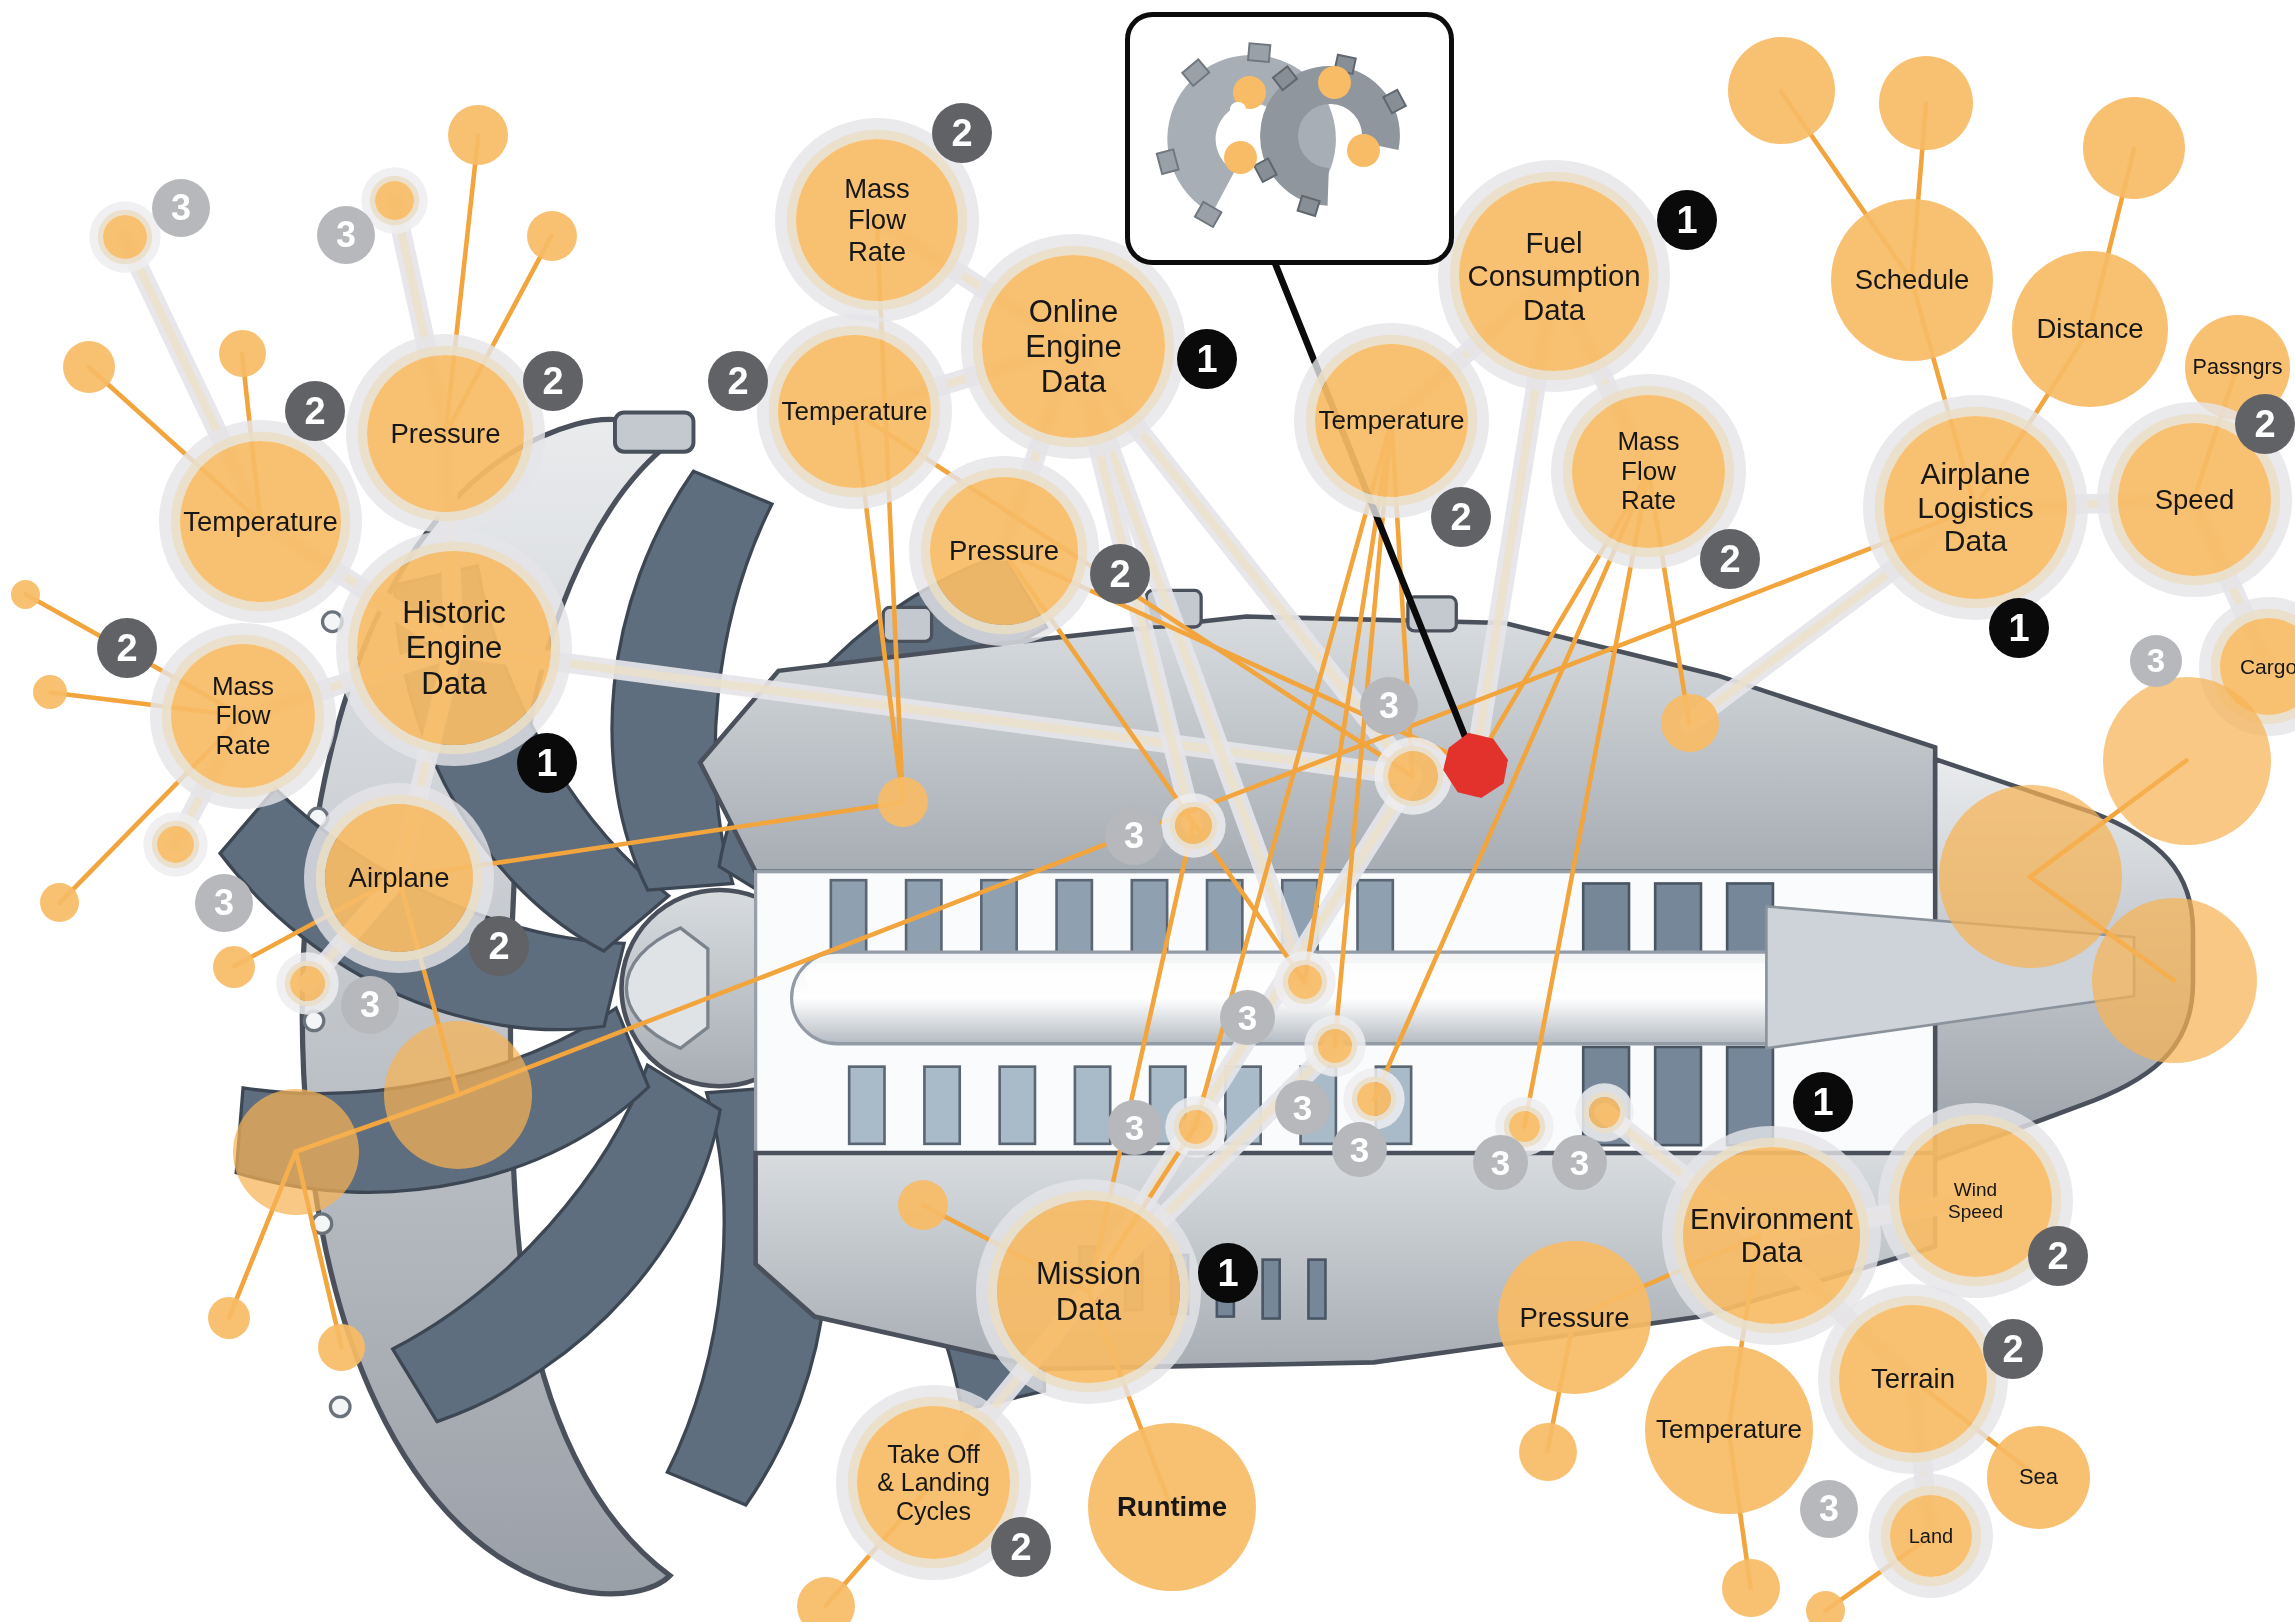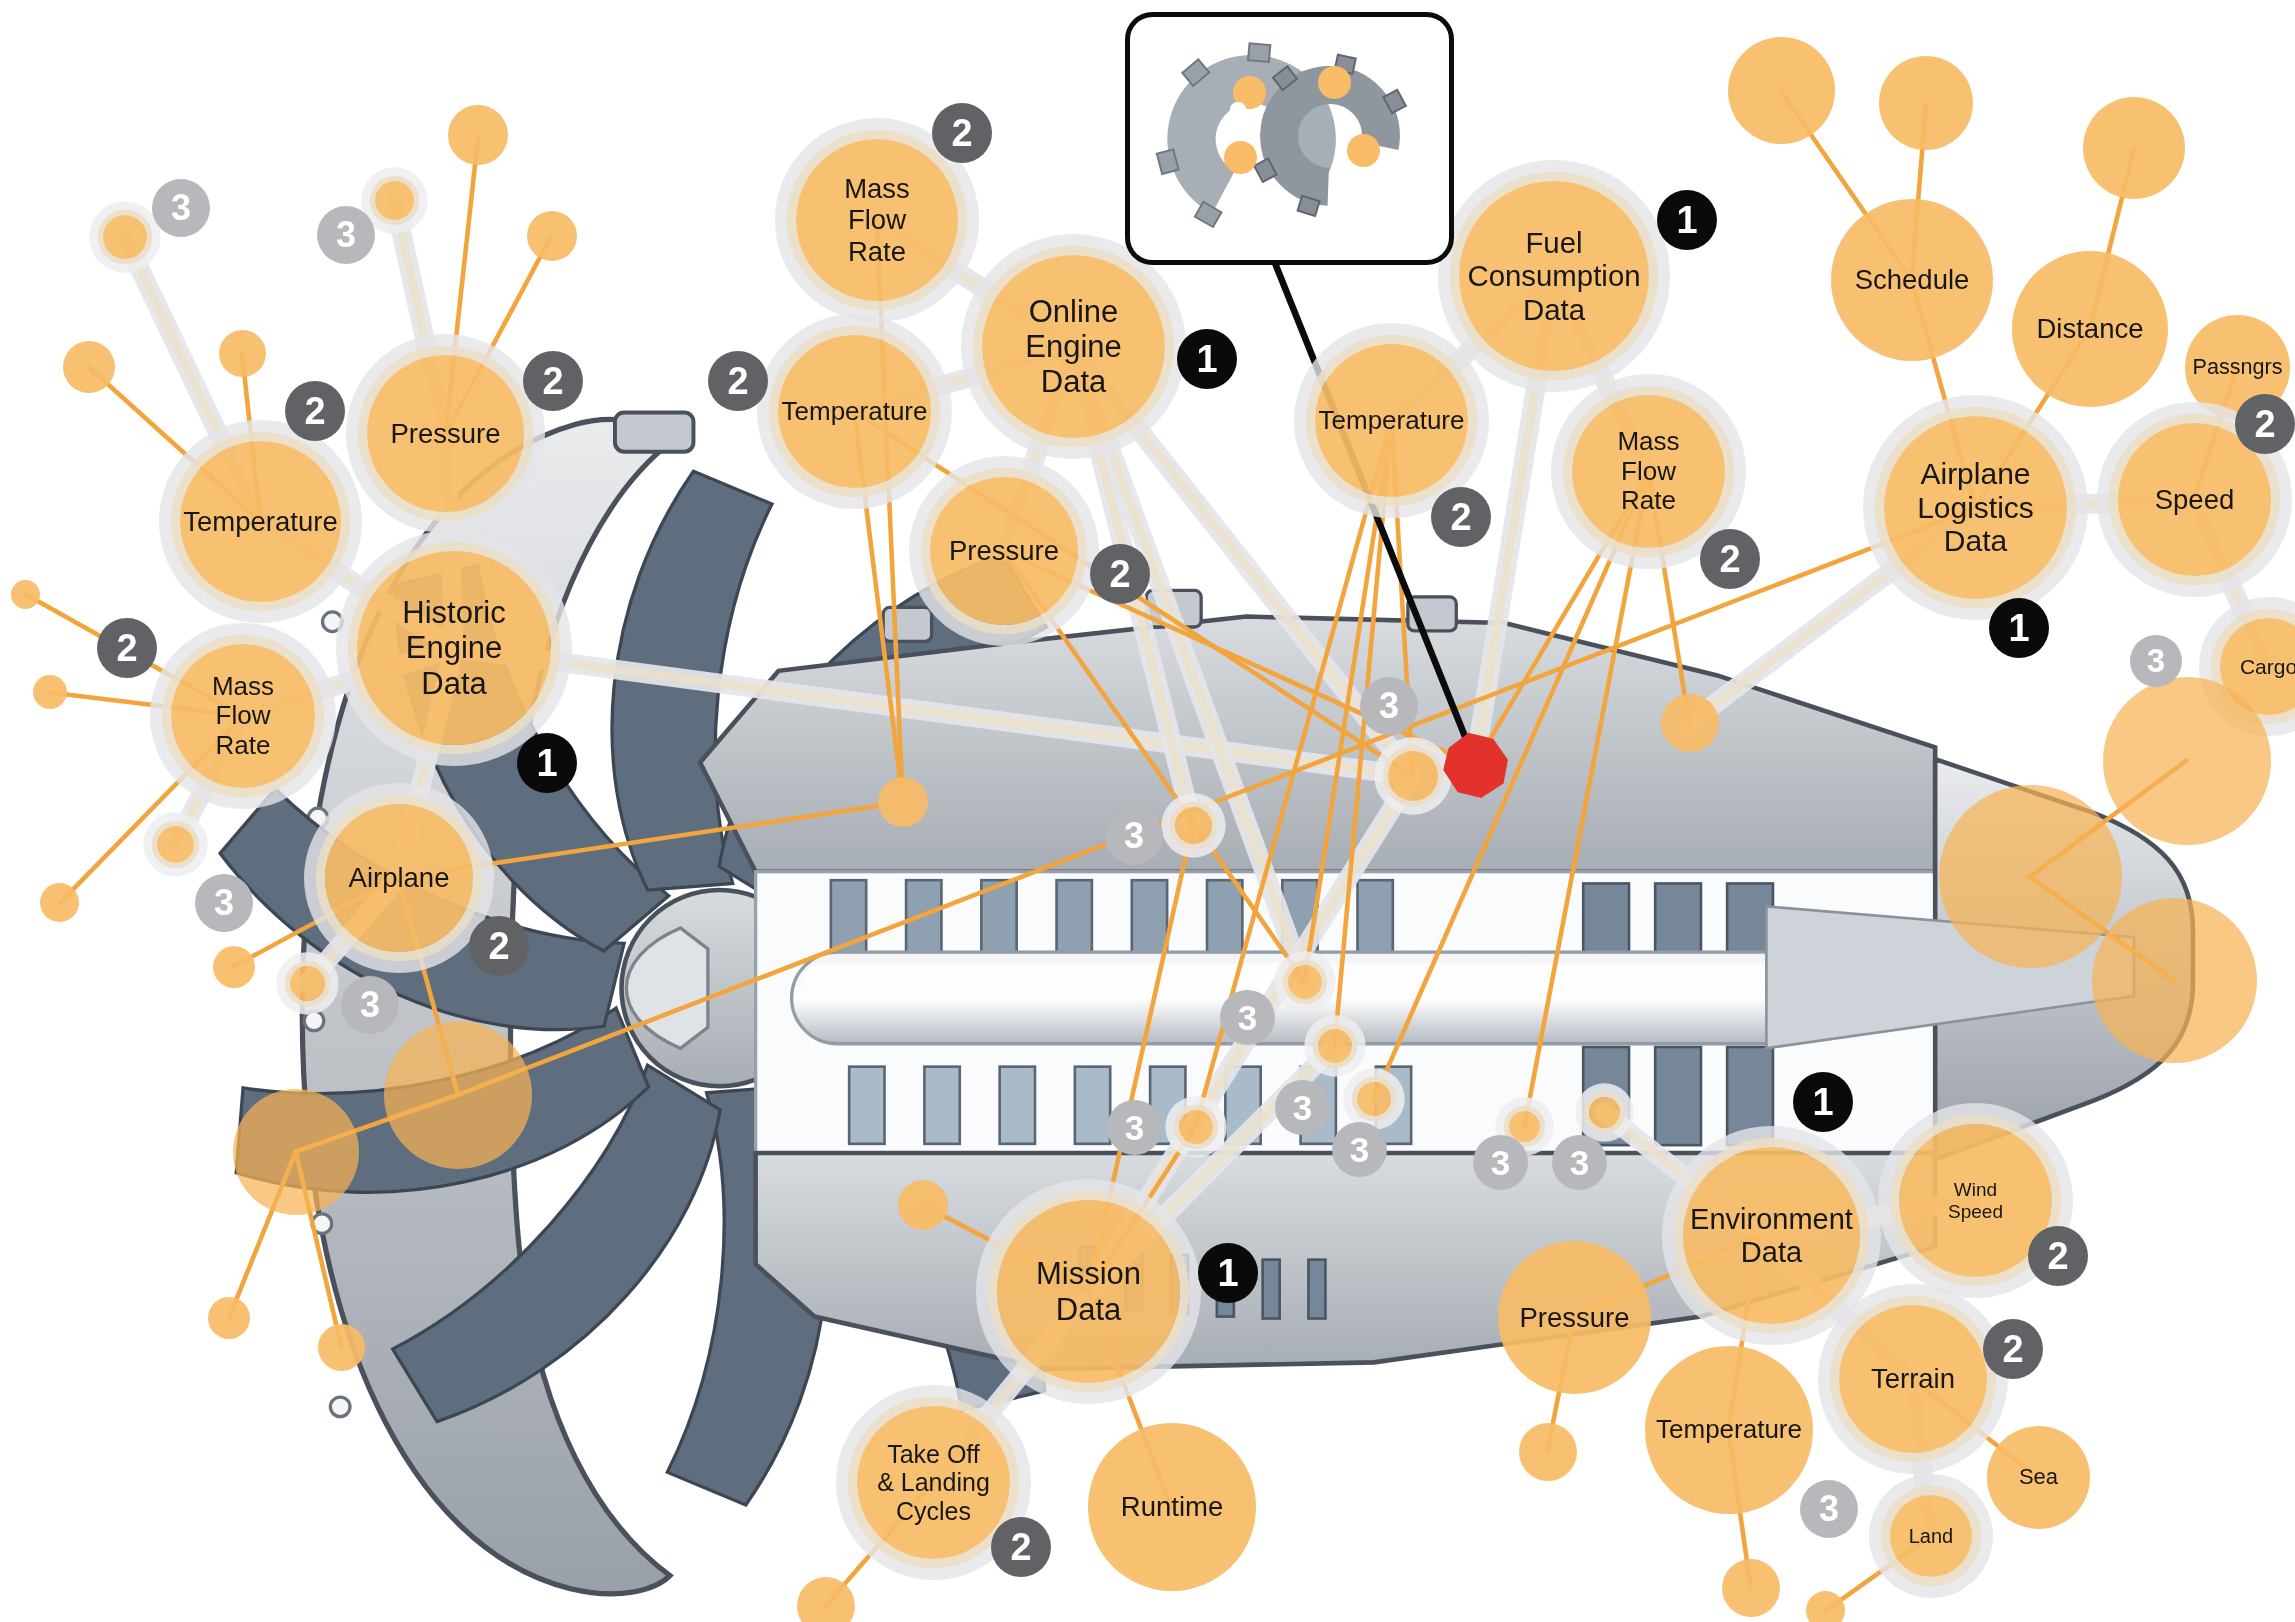--- a/index.html
+++ b/index.html
@@ -297,21 +297,21 @@
     <div class="node" style="left: 2012px; top: 251px; height: 156px; width: 156px; font-size: 27.5px;">Distance</div>
     <div class="node" style="left: 1831px; top: 199px; height: 162px; width: 162px; font-size: 27.5px;">Schedule</div>
     <div class="node" style="left: 2185px; top: 315px; height: 105px; width: 105px; font-size: 21.6px;">Passngrs</div>
     <div class="node ring-lg" style="left: 2118px; top: 423px; height: 153px; width: 153px; font-size: 27.5px;">Speed</div>
     <div class="node ring-lg" style="left: 2220px; top: 618px; height: 97px; width: 97px; font-size: 21px;">Cargo</div>
     <div class="node ring-lg" style="left: 997px; top: 1200px; height: 183px; width: 183px; font-size: 31px;">Mission
 Data</div>
     <div class="node ring-lg" style="left: 857px; top: 1406px; height: 153px; width: 153px; font-size: 25px;">Take Off
 &amp; Landing
 Cycles</div>
-    <div class="node" style="left: 1088px; top: 1423px; height: 168px; width: 168px; font-size: 27.5px;">Runtime</div>
+    <div class="node" style="left: 1088px; top: 1423px; height: 168px; width: 168px; font-size: 27.5px; font-weight: bold;">Runtime</div>
     <div class="node ring-lg" style="left: 1671px; top: 1147px; height: 177px; width: 177px; font-size: 29px; margin-left: 12px;">Environment
 Data</div>
     <div class="node ring-lg" style="left: 1899px; top: 1124px; height: 153px; width: 153px; font-size: 19px;">Wind
 Speed</div>
     <div class="node" style="left: 1498px; top: 1241px; height: 153px; width: 153px; font-size: 27.5px;">Pressure</div>
     <div class="node" style="left: 1645px; top: 1346px; height: 168px; width: 168px; font-size: 26px;">Temperature</div>
     <div class="node ring-lg" style="left: 1839px; top: 1305px; height: 148px; width: 148px; font-size: 27.5px;">Terrain</div>
     <div class="node" style="left: 1987px; top: 1426px; height: 103px; width: 103px; font-size: 22px;">Sea</div>
     <div class="node ring-lg" style="left: 1890px; top: 1495px; height: 82px; width: 82px; font-size: 20px;">Land</div>
     <div class="node" style="left: 63px; top: 341px; height: 52px; width: 52px;"></div>

